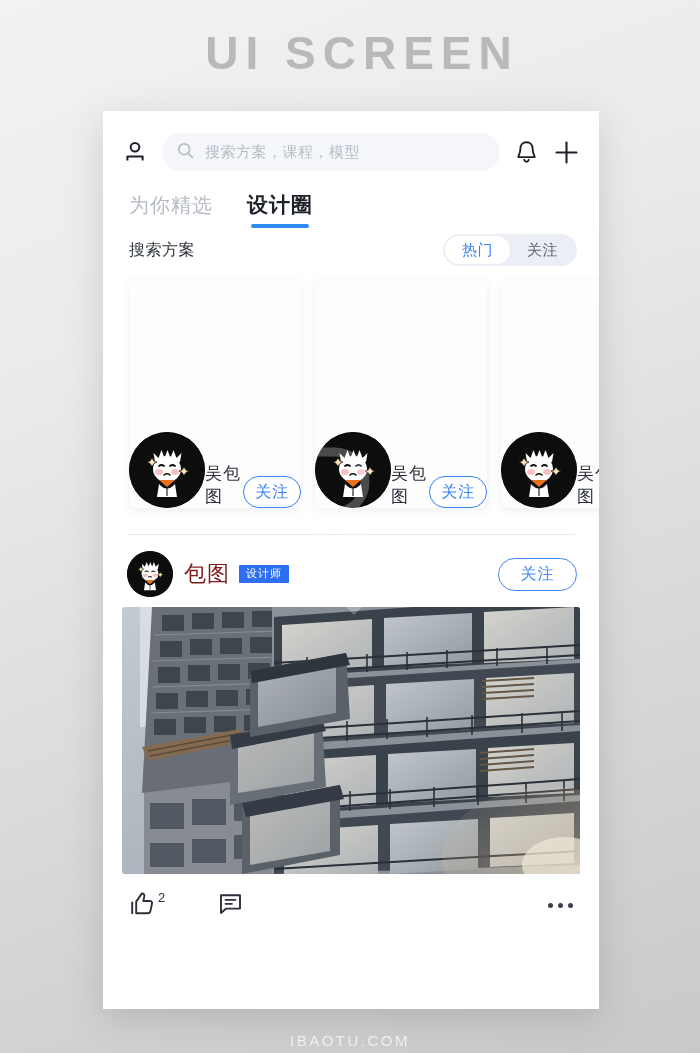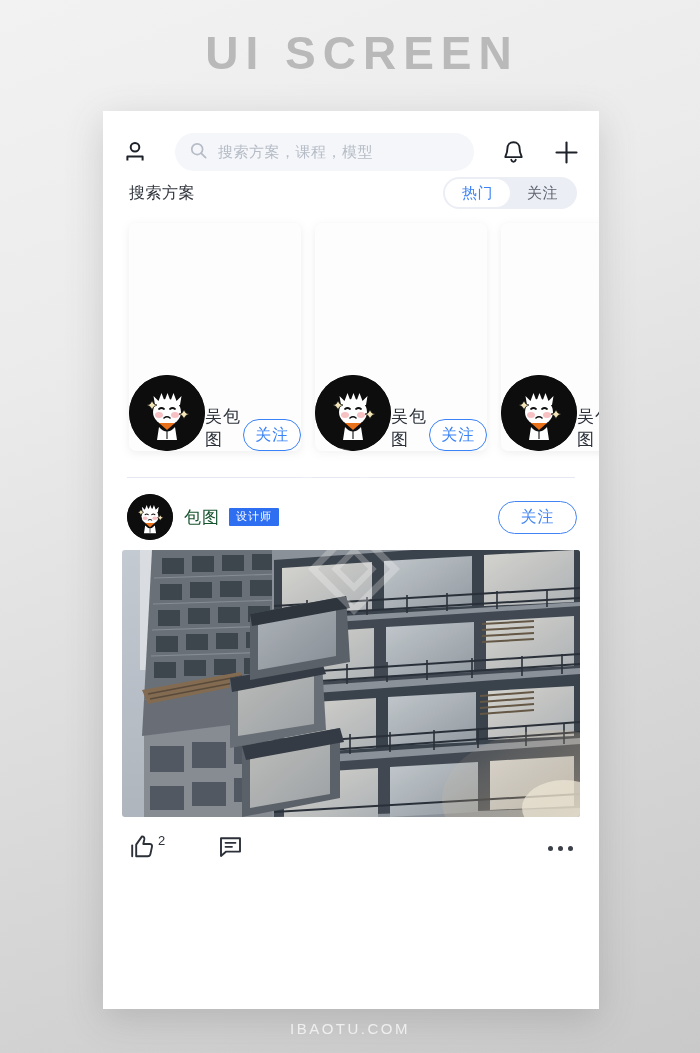--- a/index.html
+++ b/index.html
@@ -22,21 +22,21 @@
     top: 26px; left: 12px; width: 100%;
     text-align: center;
     font-size: 46px;
     letter-spacing: 7px;
     font-weight: 700;
     color: #b9b9b9;
   }
 
   .page-footer {
     position: absolute;
-    bottom: 16px; left: 0; width: 100%;
+    bottom: 4px; left: 0; width: 100%;
     text-align: center;
     font-size: 15px;
     letter-spacing: 2.5px;
     color: #efefef;
     font-weight: 400;
   }
 
   
   .phone {
     position: absolute;
@@ -47,21 +47,21 @@
     background: #ffffff;
     box-shadow: 0 10px 34px rgba(90,90,90,0.23);
     overflow: hidden;
   }
 
   
   .topbar {
     display: flex;
     align-items: center;
     padding: 22px 19px 0 19px;
-    gap: 27px;
+    gap: 14px;
   }
   .icon-btn { flex: 0 0 auto; display: flex; align-items: center; justify-content: center; }
 
   .searchbar {
     flex: 1 1 auto;
     height: 38px;
     background: #f4f6fa;
     border-radius: 19px;
     display: flex;
     align-items: center;
@@ -186,21 +186,21 @@
 
   
   .post-head {
     display: flex;
     align-items: center;
     padding: 16px 22px 0 24px;
     gap: 11px;
   }
   .post-meta { flex: 1 1 auto; display: flex; flex-direction: column; gap: 4px; }
   .meta-line1 { display: flex; align-items: center; gap: 9px; }
-  .author { font-size: 17px; color: #14532d; letter-spacing: 1px; }
+  .author { font-size: 22px; color: #7f1d1d; letter-spacing: 1px; }
   .badge {
     background: #2e6ff2;
     color: #fff;
     font-size: 11px;
     padding: 3px 7px 4px 7px;
     border-radius: 1px;
     letter-spacing: 1px;
     line-height: 1;
   }
   .meta-line2 { font-size: 13px; color: #9aa1ad; letter-spacing: 1px; }
@@ -306,20 +306,24 @@
     </div>
 
     <div class="icon-btn">
       <svg width="27" height="27" viewBox="0 0 27 27">
         <line x1="13.5" y1="3.5" x2="13.5" y2="23.5" stroke="#1d2129" stroke-width="2.1" stroke-linecap="round"></line>
         <line x1="3.5" y1="13.5" x2="23.5" y2="13.5" stroke="#1d2129" stroke-width="2.1" stroke-linecap="round"></line>
       </svg>
     </div>
   </div>
 
+  <div class="tabs">
+    <div class="tab">为你精选</div>
+    <div class="tab active">设计圈</div>
+  </div>
 
   <div class="section-row">
     <div class="section-title">搜索方案</div>
     <div class="segmented">
       <div class="seg active">热门</div>
       <div class="seg">关注</div>
     </div>
   </div>
 
   <div class="card-strip">

